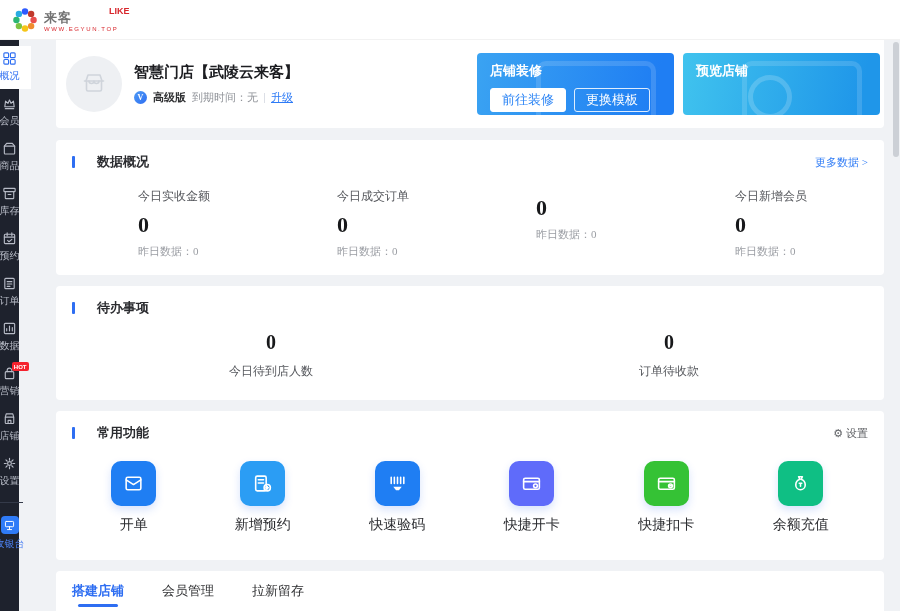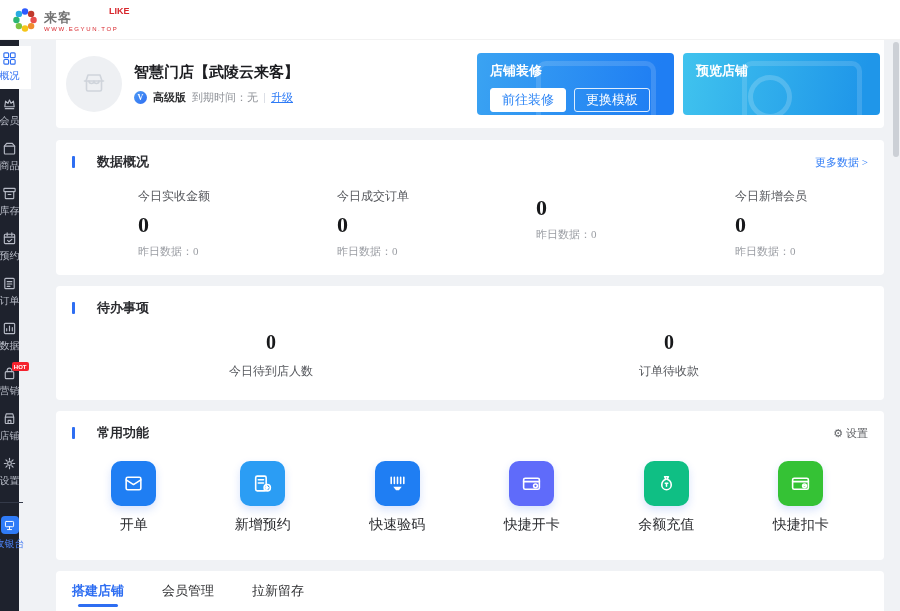--- a/index.html
+++ b/index.html
@@ -335,38 +335,38 @@
         <span class="quick-ic" style="background: rgb(95, 107, 250);">
           <svg viewBox="0 0 20 20">
               <rect x="2.5" y="5" width="15" height="10.5" rx="1.5"></rect>
               <path d="M2.5 8.2h15"></path>
               <circle cx="13.8" cy="12.2" r="1.8"></circle>
             </svg>
         </span>
         <span class="quick-label">快捷开卡</span>
       </div>
       <div class="quick">
-        <span class="quick-ic" style="background: rgb(15, 191, 132);">
-          <svg viewBox="0 0 20 20">
-              <path d="M8.2 3.5h3.6L10.6 6c2.6.9 3.9 3 3.9 5.4a4.5 4.5 0 01-9 0C5.5 9 6.8 6.9 9.4 6z"></path>
-              <path d="M8.8 9.8h2.4M10 9.8v2.8"></path>
-            </svg>
-        </span>
-        <span class="quick-label">余额充值</span>
-      </div>
-      <div class="quick">
         <span class="quick-ic" style="background: rgb(53, 194, 53);">
           <svg viewBox="0 0 20 20">
               <rect x="2.5" y="5" width="15" height="10.5" rx="1.5"></rect>
               <path d="M2.5 8.2h15"></path>
               <circle cx="13.8" cy="12.2" r="1.8"></circle>
               <path d="M12.9 12.2h1.8"></path>
             </svg>
         </span>
         <span class="quick-label">快捷扣卡</span>
+      </div>
+      <div class="quick">
+        <span class="quick-ic" style="background: rgb(15, 191, 132);">
+          <svg viewBox="0 0 20 20">
+              <path d="M8.2 3.5h3.6L10.6 6c2.6.9 3.9 3 3.9 5.4a4.5 4.5 0 01-9 0C5.5 9 6.8 6.9 9.4 6z"></path>
+              <path d="M8.8 9.8h2.4M10 9.8v2.8"></path>
+            </svg>
+        </span>
+        <span class="quick-label">余额充值</span>
       </div>
     </div>
   </div>
 
   <div class="card bottom-card">
     <div class="tabs">
       <span class="tab active">搭建店铺</span>
       <span class="tab">会员管理</span>
       <span class="tab">拉新留存</span>
     </div>

